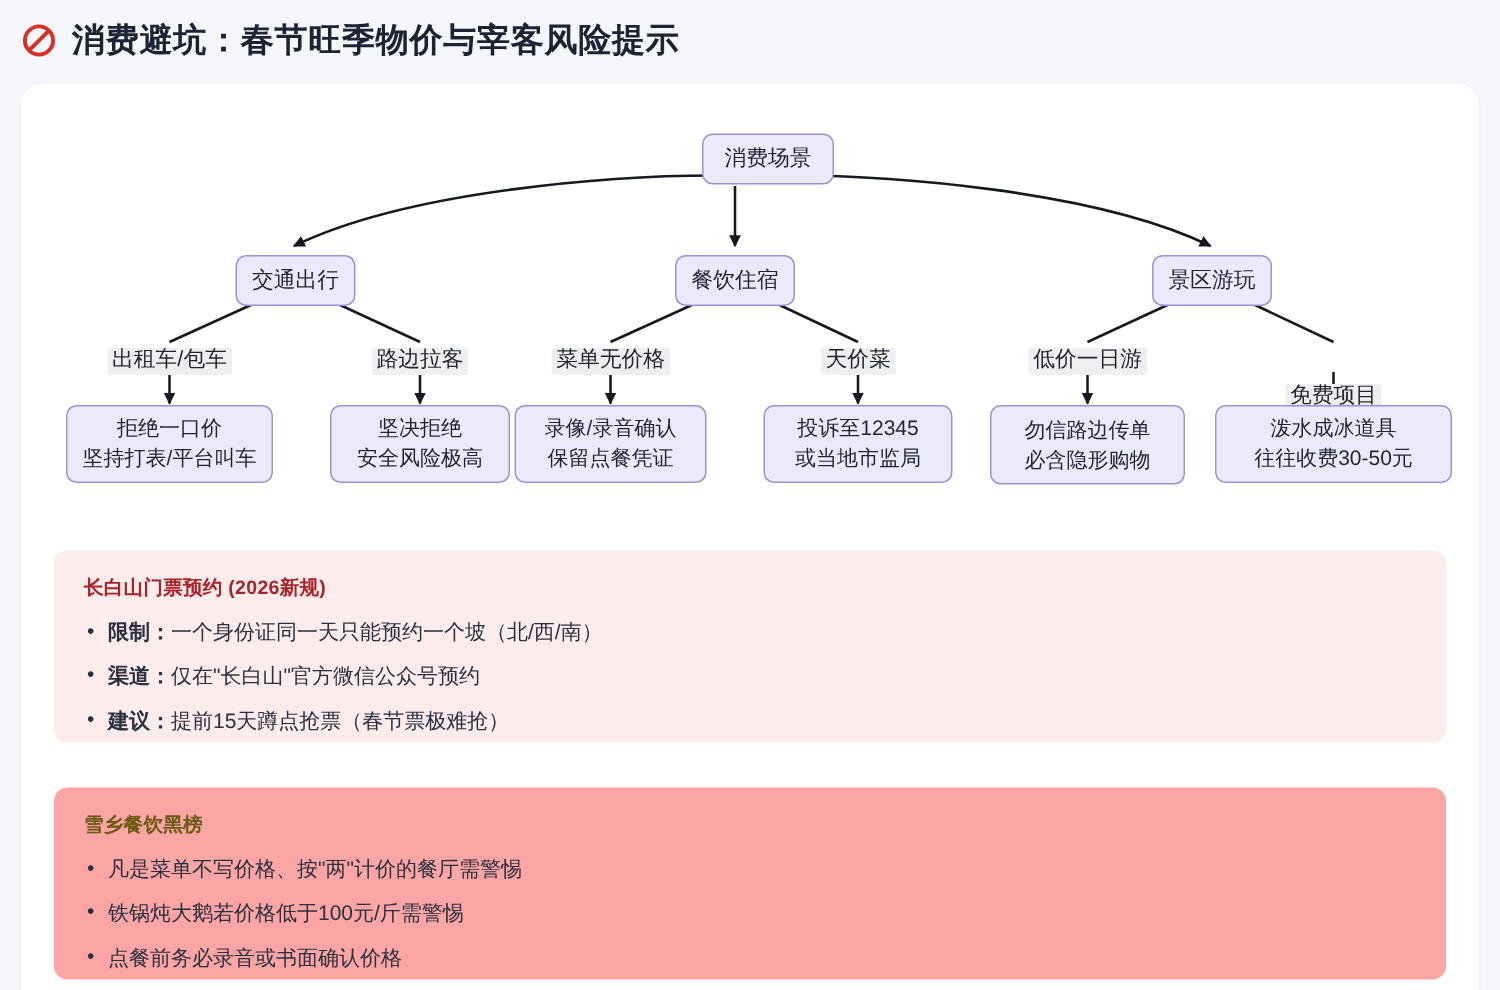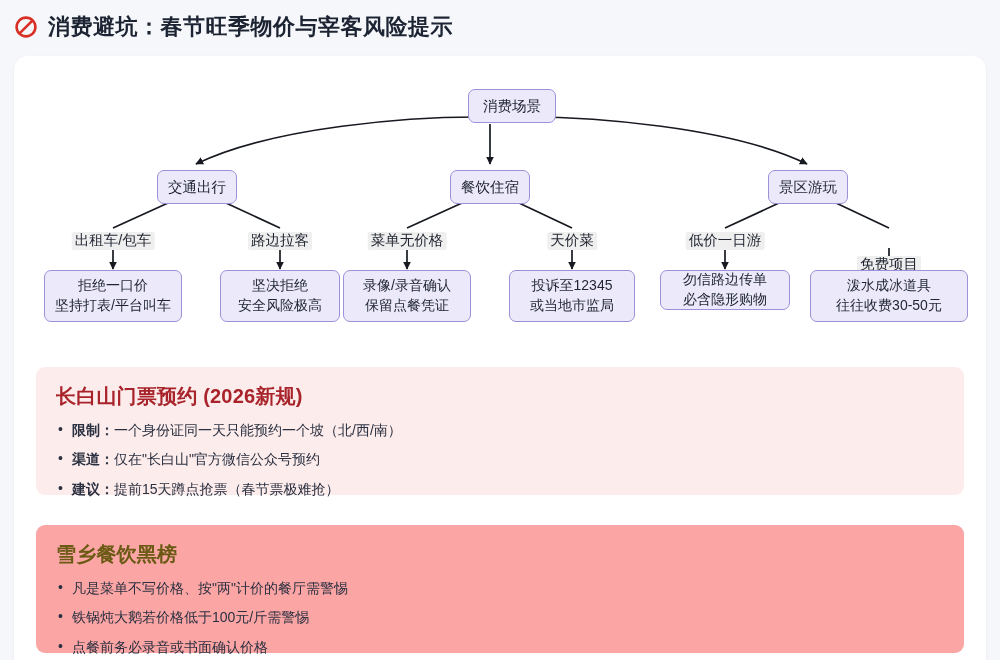--- a/index.html
+++ b/index.html
@@ -57,21 +57,21 @@
   }
 
   
   .panel{
     position:absolute;box-sizing:border-box;border-radius:9px;
     padding:16px 20px 14px 20px;
   }
   .panel.rose{background:#fcecec;}
   .panel.amber{background:#fca5a5;}
   .panel-title{
-    font-size:20px;font-weight:bold;margin:0 0 10px 0;letter-spacing:.2px;
+    font-size:13px;font-weight:bold;margin:0 0 10px 0;letter-spacing:.2px;
   }
   .panel.rose .panel-title{color:#a8232a;}
   .panel.amber .panel-title{color:#6b5a14;}
   .panel ul{margin:0;padding:0;list-style:none;}
   .panel li{
     position:relative;padding-left:16px;font-size:14px;line-height:1.45;
     margin-bottom:9px;color:#2a3040;white-space:nowrap;
   }
   .panel li:last-child{margin-bottom:0;}
   .panel li::before{
@@ -160,21 +160,21 @@
         <span class="ln">安全风险极高</span>
       </div>
       <div class="node leaf" style="left:329px;top:214px;width:128px;height:52px;">
         <span class="ln">录像/录音确认</span>
         <span class="ln">保留点餐凭证</span>
       </div>
       <div class="node leaf" style="left:495px;top:214px;width:126px;height:52px;">
         <span class="ln">投诉至12345</span>
         <span class="ln">或当地市监局</span>
       </div>
-      <div class="node leaf" style="left:646px;top:214px;width:130px;height:40px;">
+      <div class="node leaf" style="left:646px;top:214px;width:130px;height:53px;">
         <span class="ln">勿信路边传单</span>
         <span class="ln">必含隐形购物</span>
       </div>
       <div class="node leaf" style="left:796px;top:214px;width:158px;height:52px;">
         <span class="ln">泼水成冰道具</span>
         <span class="ln">往往收费30-50元</span>
       </div>
     </div>
 
     <div class="panel rose" style="left:22px;top:311px;width:928px;height:128px;">

